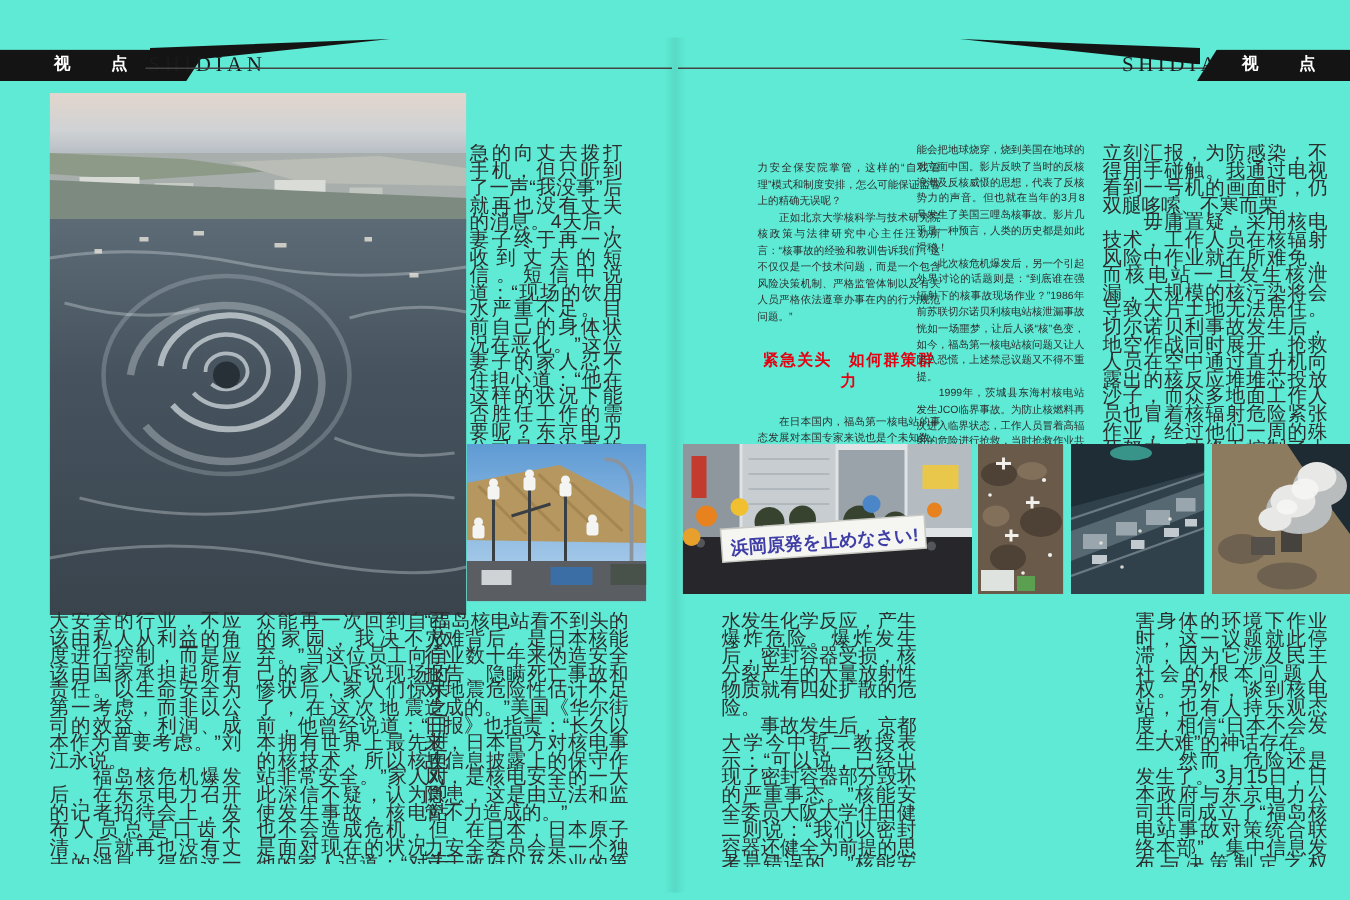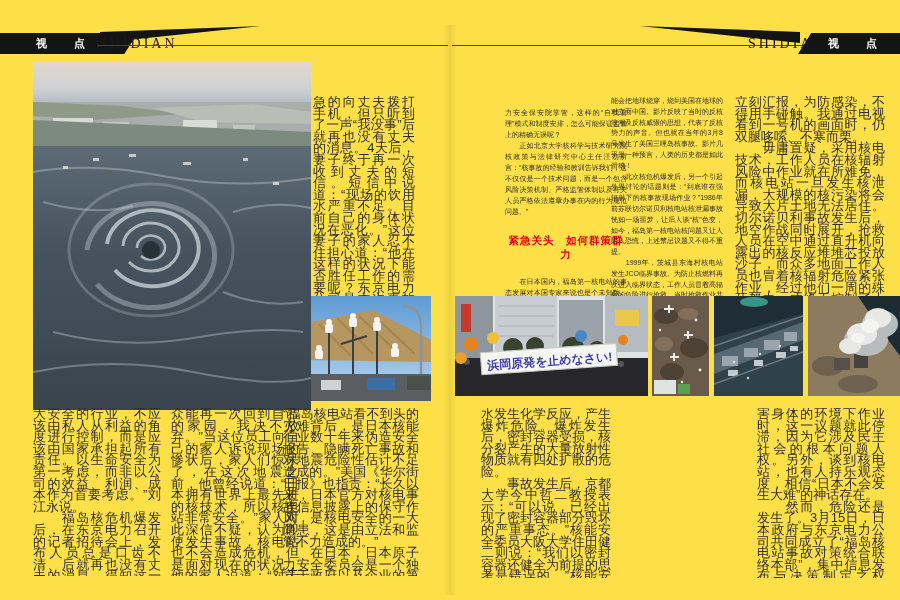--- a/index.html
+++ b/index.html
@@ -1,16 +1,16 @@
 <!DOCTYPE html>
 <html><head>
 <meta charset="utf-8">
 <style>
   html,body{margin:0;padding:0;background:#ffffff;}
-  #spread{position:relative;width:900px;height:600px;background:#fde047;overflow:hidden;
+  #spread{position:relative;width:900px;height:600px;background:#5eead4;overflow:hidden;
           font-family:"Liberation Sans",sans-serif;}
   
   .banner{position:absolute;top:33px;height:21px;background:#141414;color:#fff;
           font-size:11px;font-weight:bold;letter-spacing:12px;line-height:21px;}
   .banner-left{left:0;width:102px;padding-left:36px;clip-path:polygon(0 0,100% 0,90% 100%,0 100%);}
   .banner-right{left:798px;width:102px;padding-left:30px;clip-path:polygon(10% 0,100% 0,100% 100%,0 100%);}
   .tail{position:absolute;top:26px;height:17px;background:#141414;}
   .tail-left{left:100px;width:160px;clip-path:polygon(0 35%,100% 0,0 100%);}
   .tail-right{left:640px;width:160px;clip-path:polygon(100% 35%,0 0,100% 100%);}
   .shidian{position:absolute;top:36px;font-family:"Liberation Serif",serif;font-size:14px;

